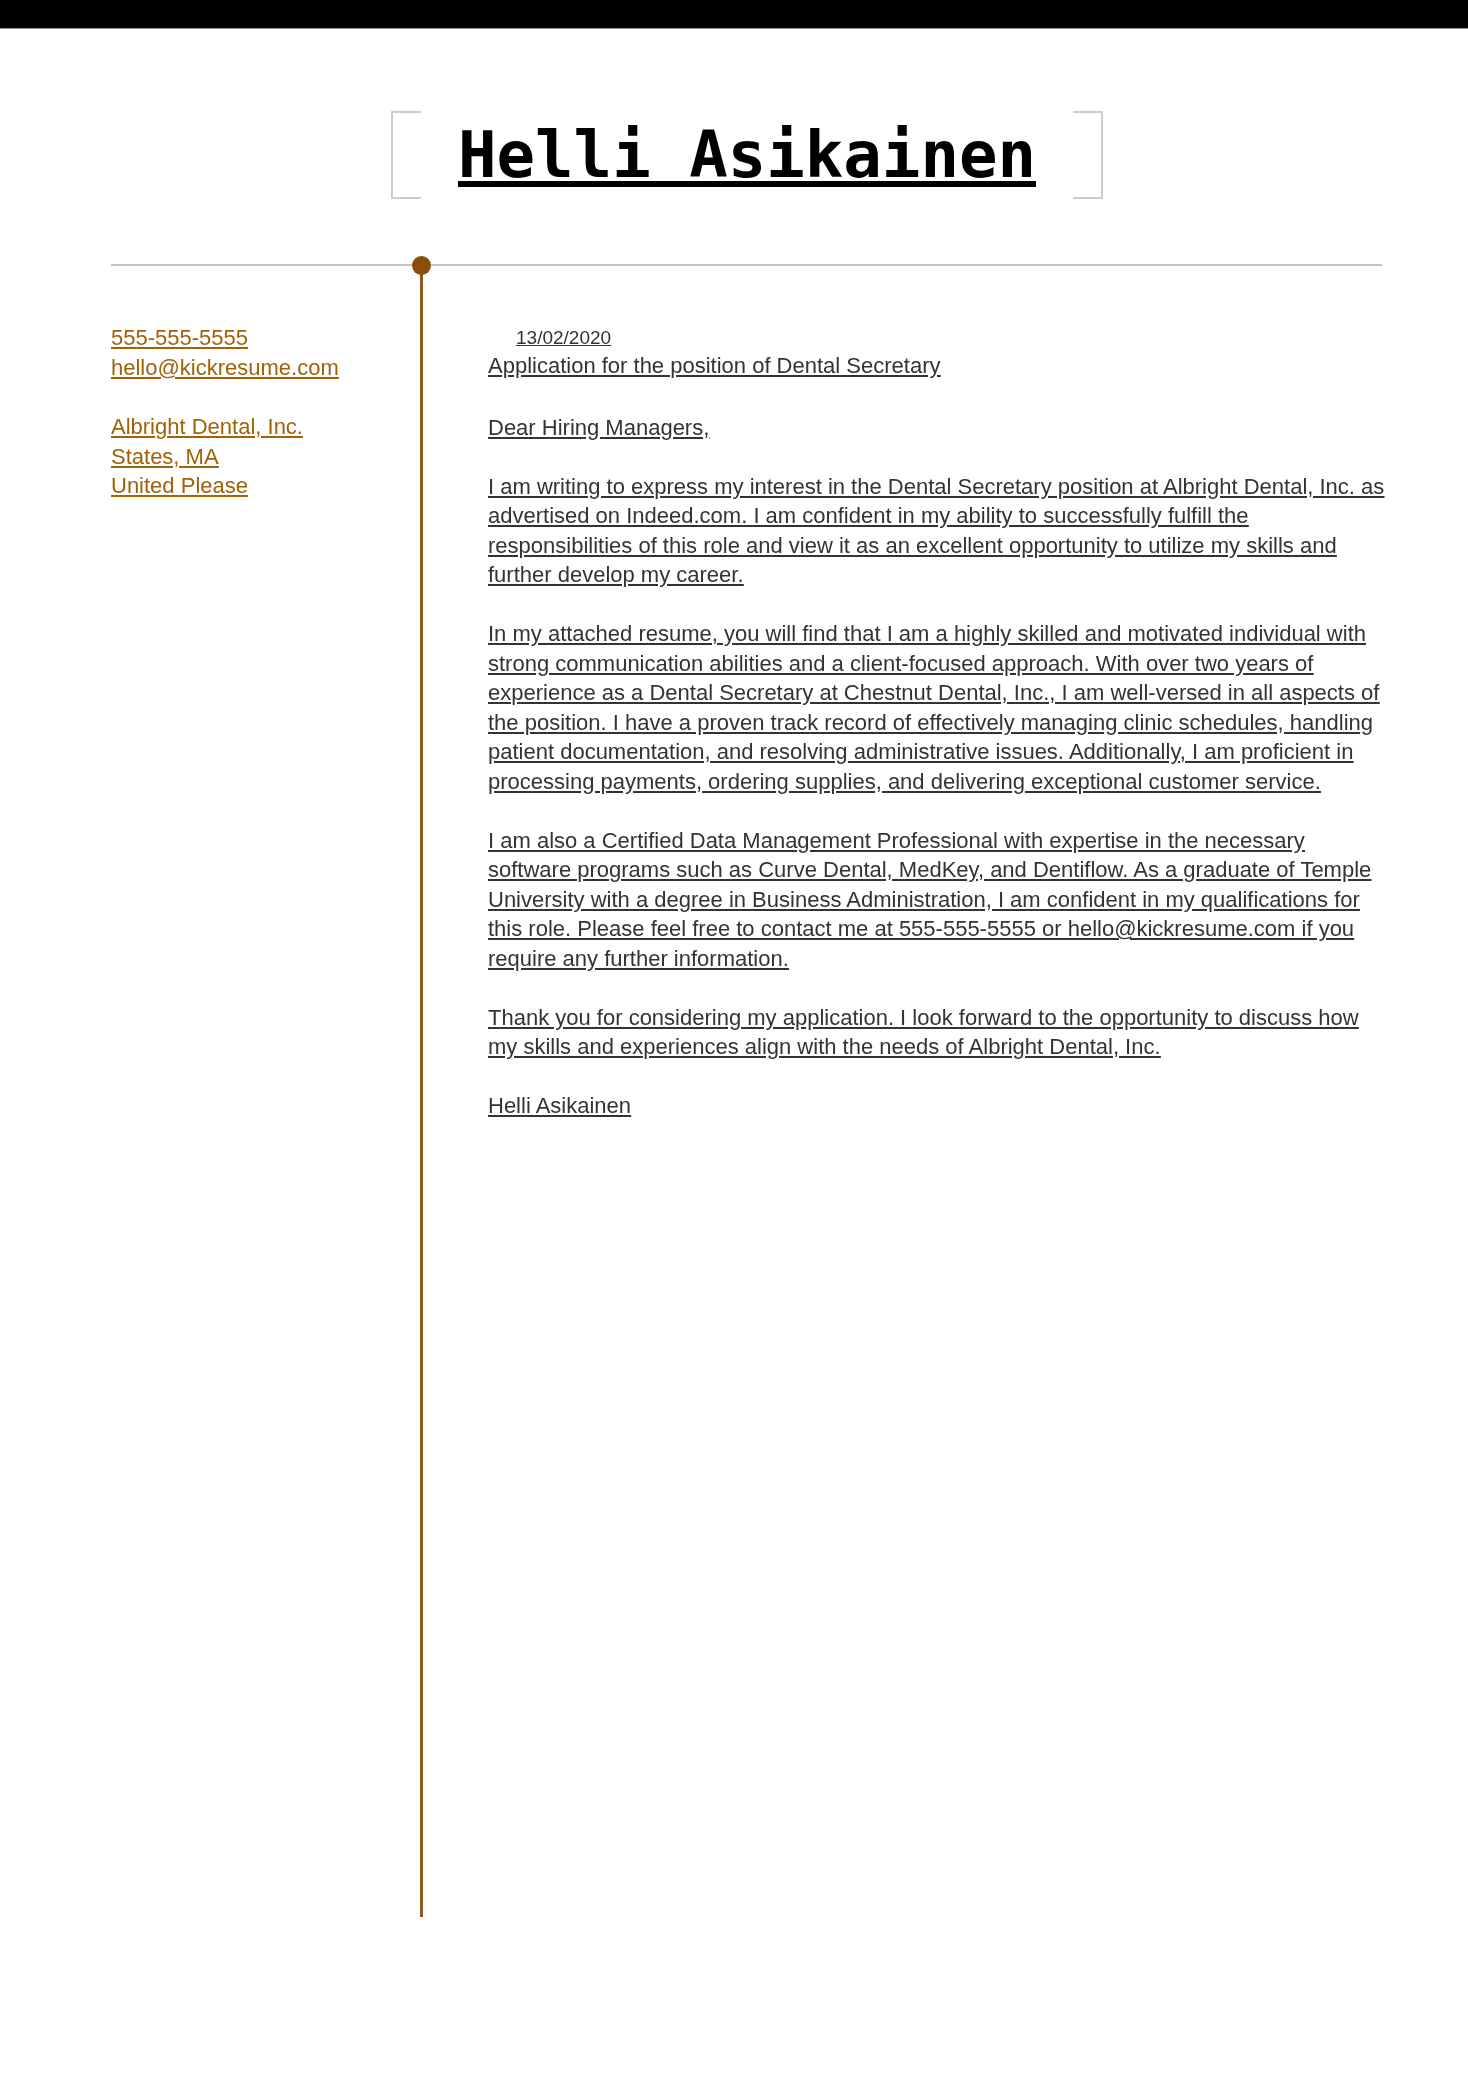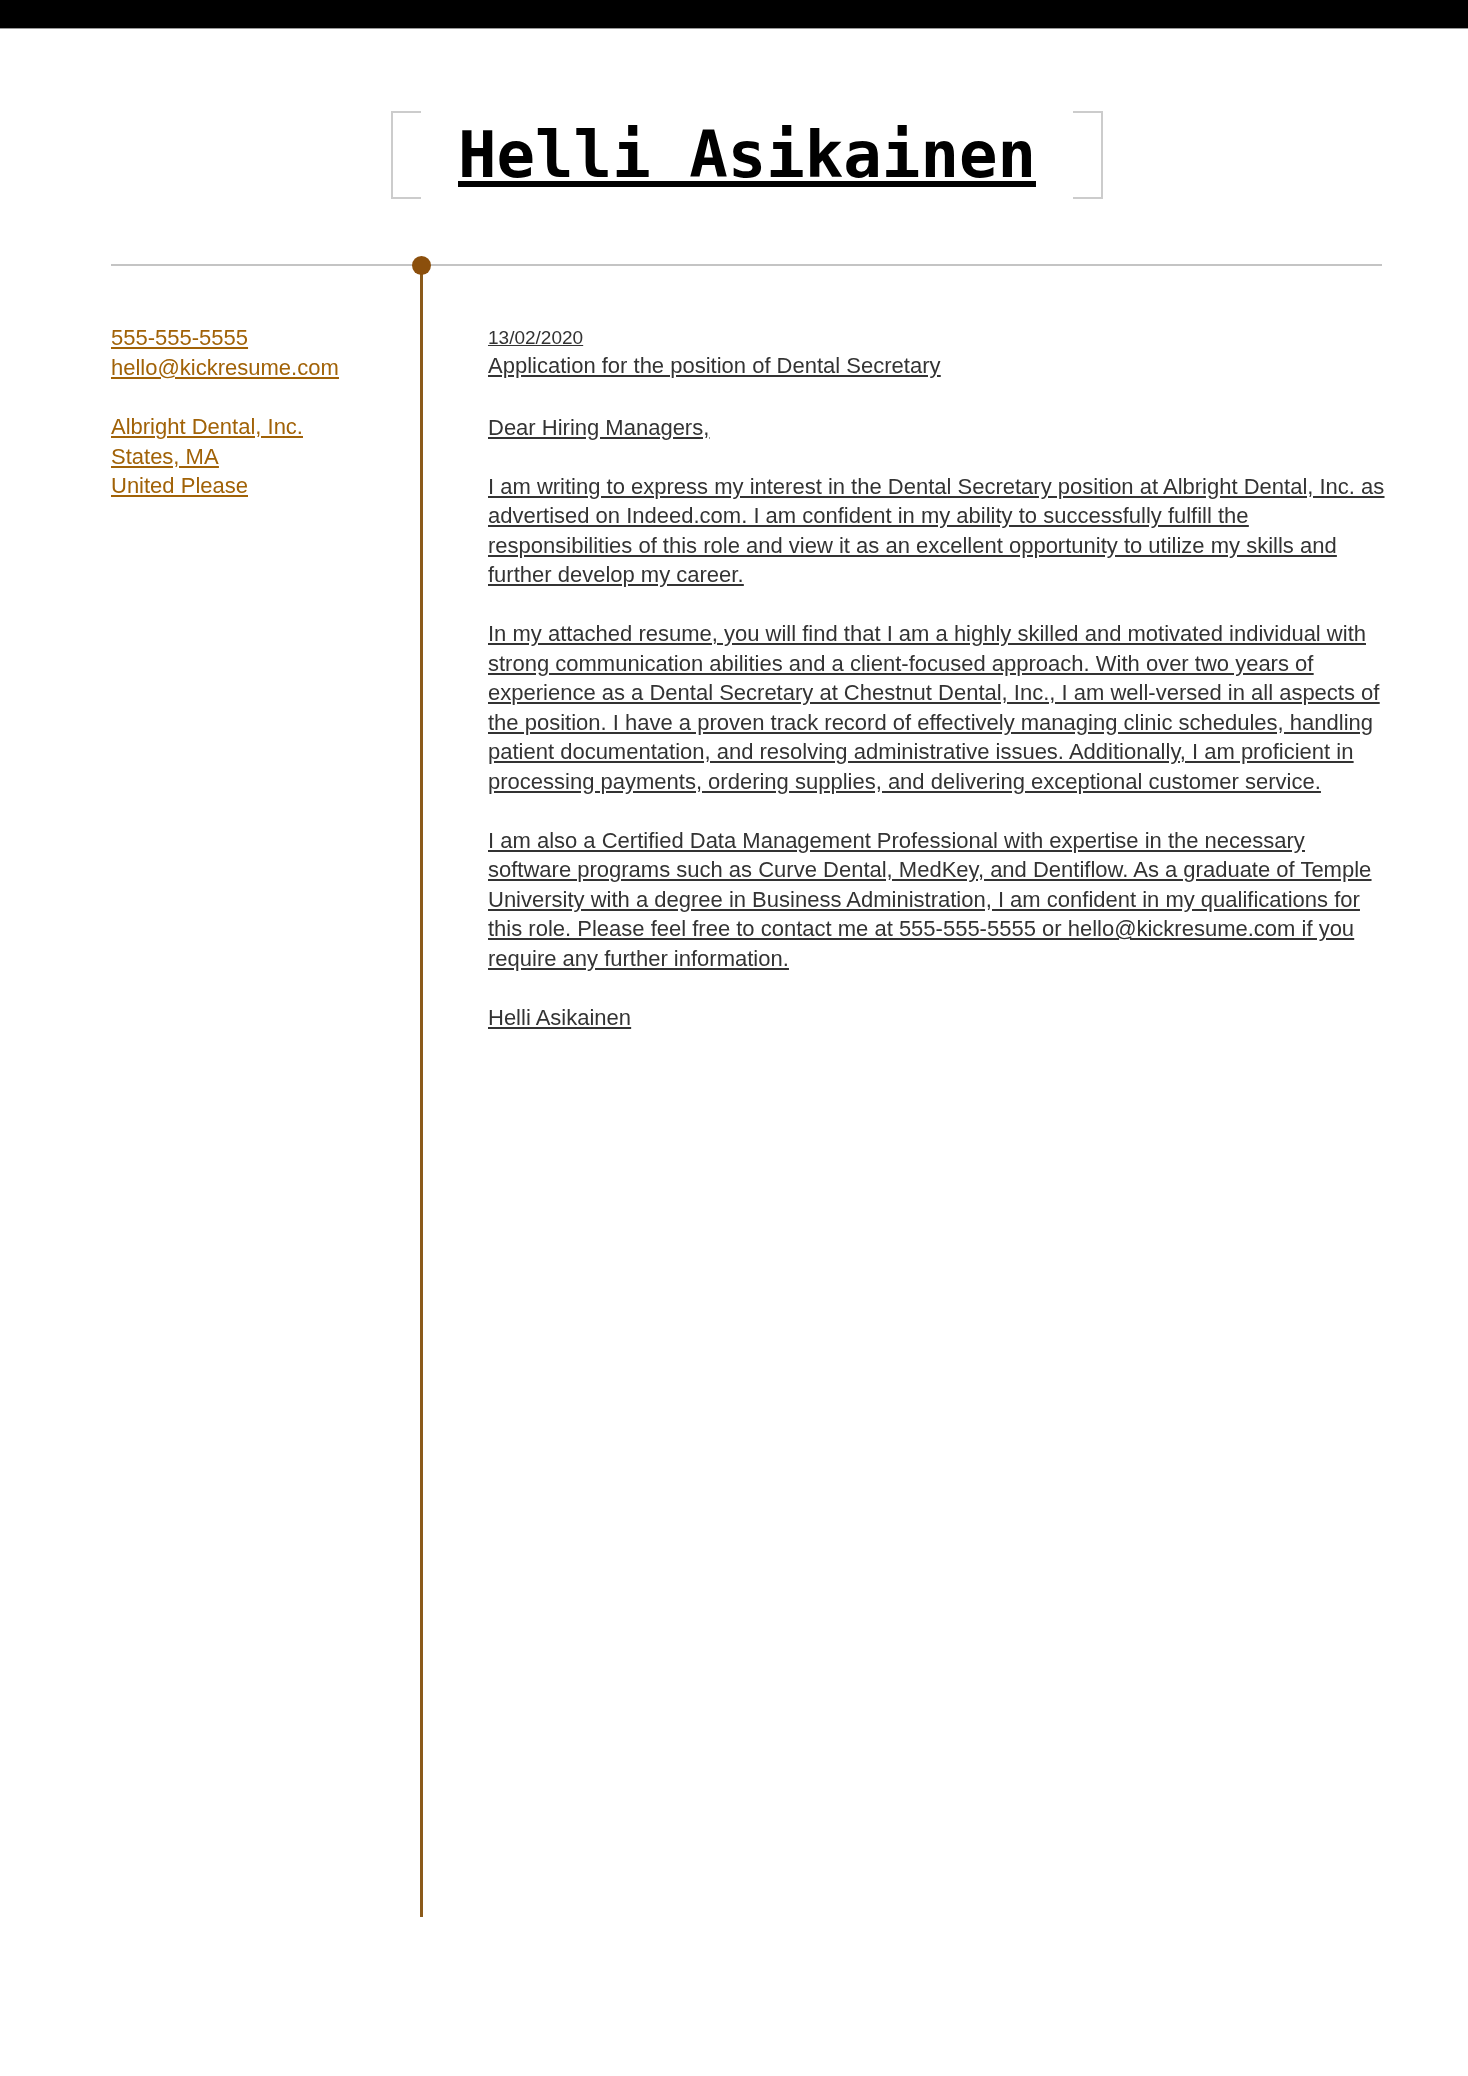--- a/index.html
+++ b/index.html
@@ -91,20 +91,21 @@
       top: 325px;
       width: 900px;
       font-size: 22px;
       line-height: 29.5px;
       color: #333333;
     }
     .letter .date {
       font-size: 19px;
       line-height: 26px;
       display: block;
+      margin-left: 28px;
     }
     .letter .subject { display: block; margin-bottom: 32px; }
     .letter p { margin-bottom: 29.5px; }
     .letter .salutation { margin-bottom: 29.5px; }
   </style>
 </head>
 <body>
 
 <div class="top-bar"></div>
 
@@ -130,14 +131,15 @@
   </div>
 </aside>
 
 <main class="letter">
   <span class="date">13/02/2020</span>
   <span class="subject">Application for the position of Dental Secretary</span>
   <p class="salutation">Dear Hiring Managers,</p>
   <p>I am writing to express my interest in the Dental Secretary position at Albright Dental, Inc. as advertised on Indeed.com. I am confident in my ability to successfully fulfill the responsibilities of this role and view it as an excellent opportunity to utilize my skills and further develop my career.</p>
   <p>In my attached resume, you will find that I am a highly skilled and motivated individual with strong communication abilities and a client-focused approach. With over two years of experience as a Dental Secretary at Chestnut Dental, Inc., I am well-versed in all aspects of the position. I have a proven track record of effectively managing clinic schedules, handling patient documentation, and resolving administrative issues. Additionally, I am proficient in processing payments, ordering supplies, and delivering exceptional customer service.</p>
   <p>I am also a Certified Data Management Professional with expertise in the necessary software programs such as Curve Dental, MedKey, and Dentiflow. As a graduate of Temple University with a degree in Business Administration, I am confident in my qualifications for this role. Please feel free to contact me at 555-555-5555 or hello@kickresume.com if you require any further information.</p>
+  <p>Thank you for considering my application. I look forward to the opportunity to discuss how my skills and experiences align with the needs of Albright Dental, Inc.</p>
   <p>Helli Asikainen</p>
 </main>
 
 </body></html>

